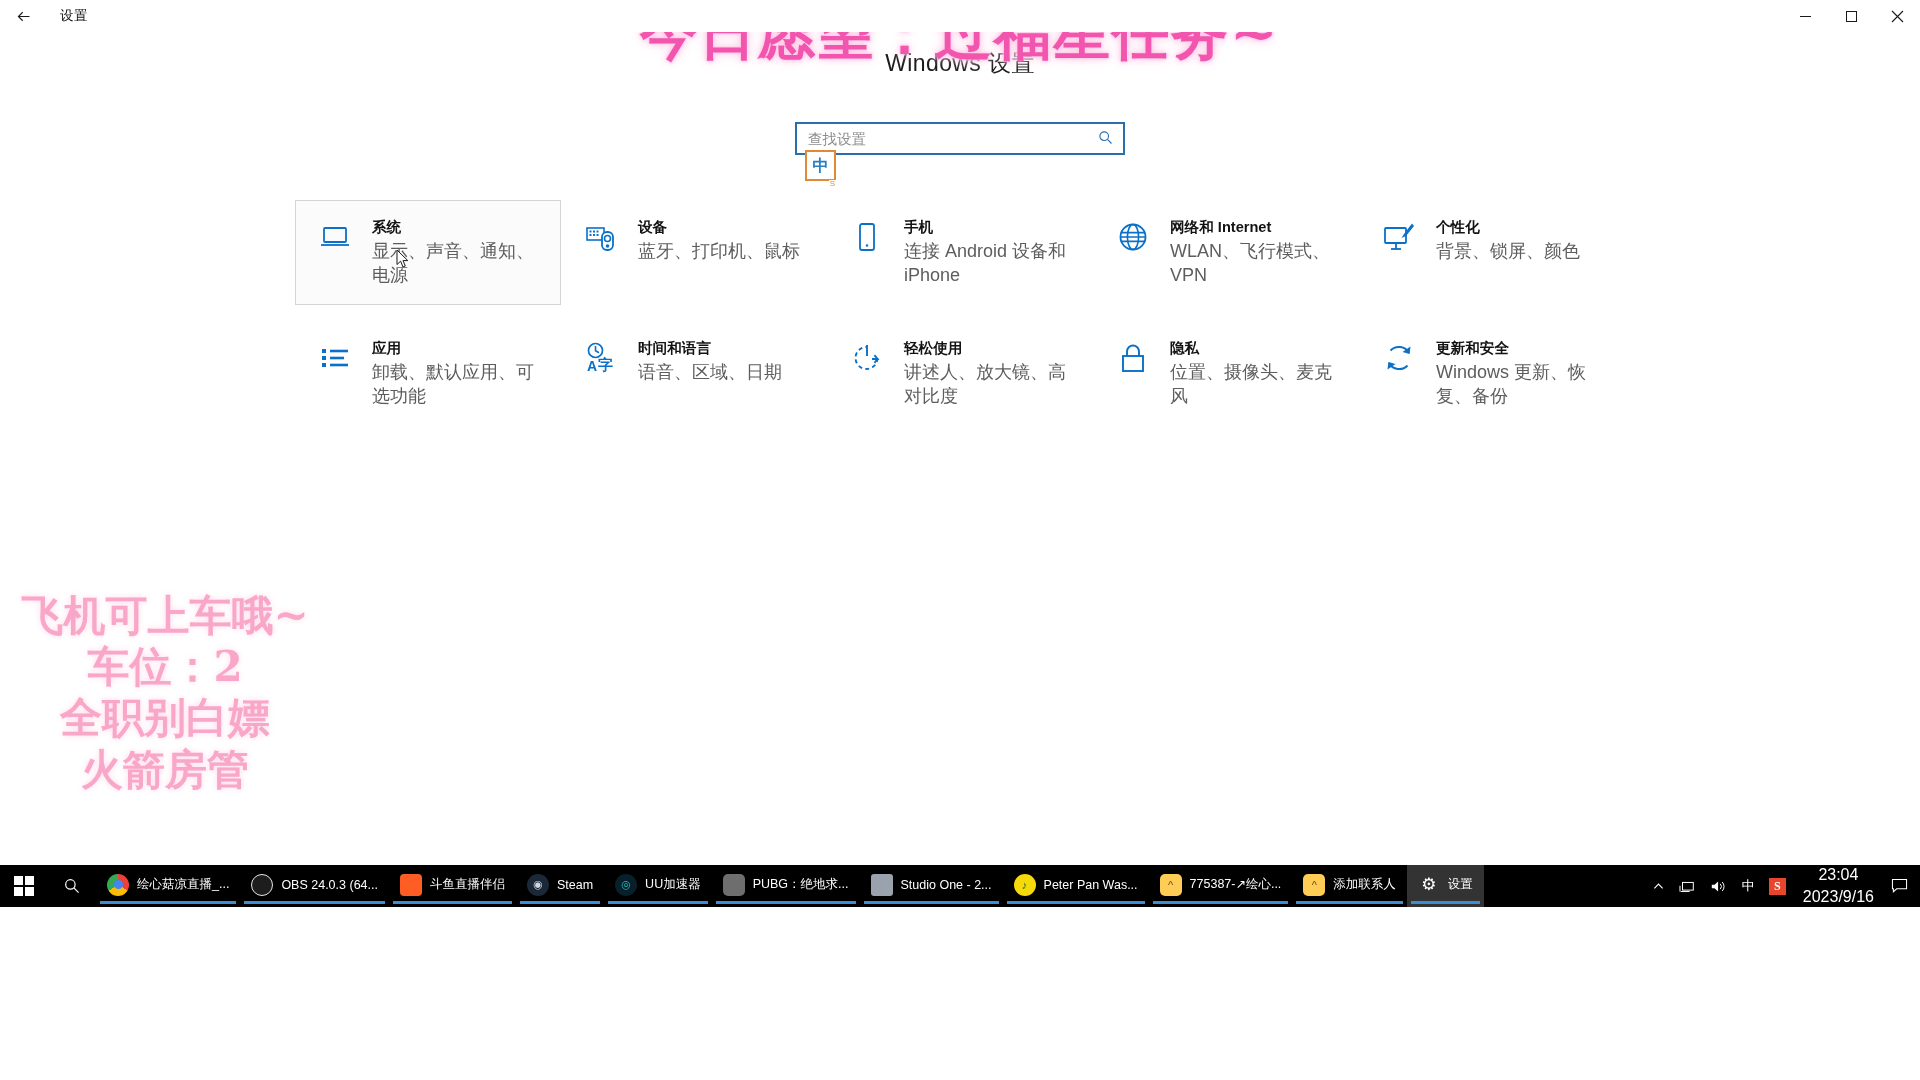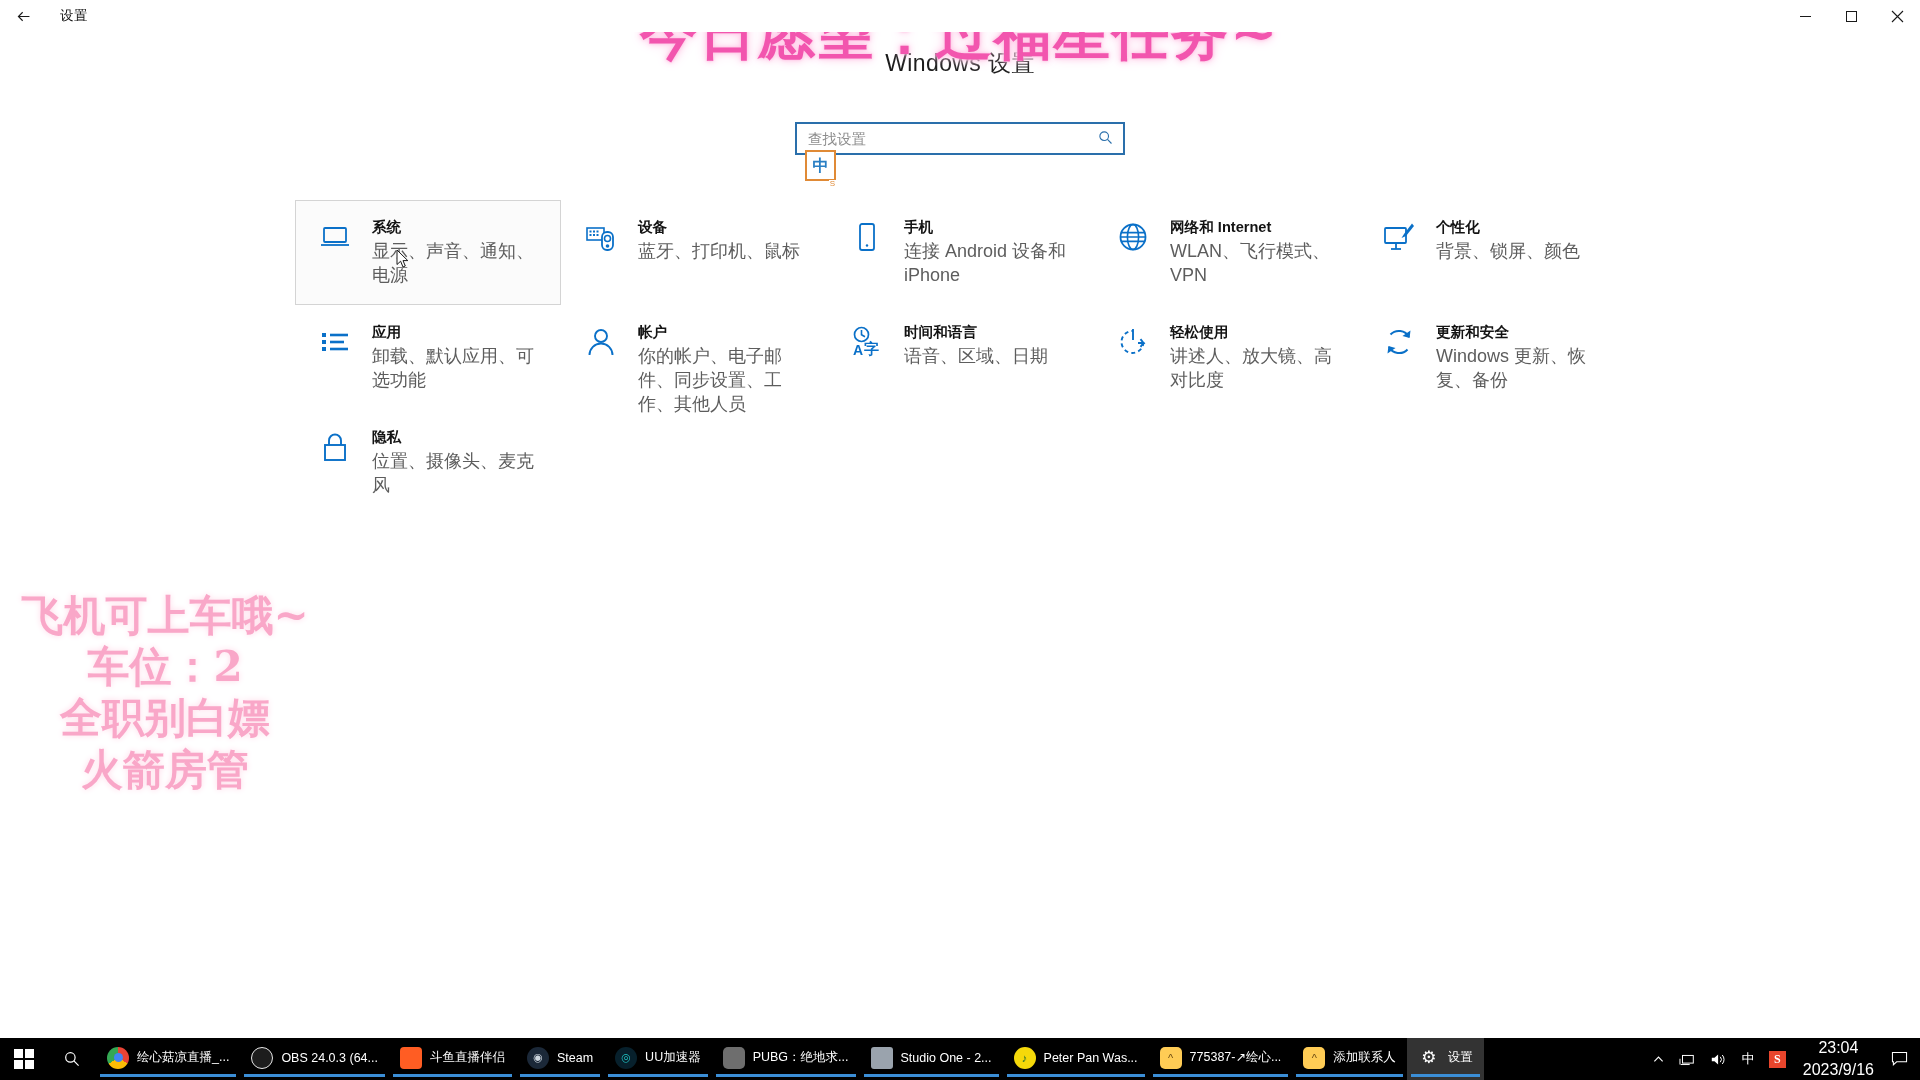--- a/index.html
+++ b/index.html
@@ -2,21 +2,21 @@
 <html><head>
 <meta charset="utf-8">
 <style>
   * { box-sizing: border-box; margin: 0; padding: 0; }
   html, body {
     width: 1920px; height: 1080px;
     overflow: hidden;
     background: #ffffff;
     font-family: "Liberation Sans", "DejaVu Sans", sans-serif;
   }
-  #root { position: relative; width: 1920px; height: 1080px; background: #ffffff; }
+  #root { position: relative; width: 1920px; height: 907px; background: #ffffff; }
 
   
   .titlebar {
     position: absolute; top: 0; left: 0; width: 1920px; height: 32px;
     background: #ffffff; display: flex; align-items: center; z-index: 30;
   }
   .tb-back {
     width: 46px; height: 32px; display: flex; align-items: center; justify-content: center;
     color: #1a1a1a; font-size: 17px; line-height: 1;
   }
@@ -64,21 +64,21 @@
     font-size: 8px; color: #e08a36; background: #fff; padding: 0 1px; line-height: 1;
   }
 
   
   .grid {
     position: absolute; top: 200px; left: 295px;
     width: 1330px;
     display: grid;
     grid-template-columns: repeat(5, 266px);
     grid-auto-rows: 105px;
-    row-gap: 0px;
+    row-gap: 16px;
   }
   .tile {
     display: flex; align-items: flex-start; padding: 17px 10px 10px 22px;
     border: 1px solid transparent; background: transparent;
     height: 105px;
   }
   .tile.hovered { border: 1px solid #d4d4d4; background: #fbfbfb; }
   .tile .ticon {
     width: 34px; height: 34px; flex: 0 0 34px; margin-right: 20px; margin-top: 2px;
     color: #0a70c8; display: flex; align-items: center; justify-content: center;
@@ -299,32 +299,20 @@
           </svg>
         </span>
         <span class="ttext">
           <span class="tname" style="display:block">应用</span>
           <span class="tdesc" style="display:block">卸载、默认应用、可选功能</span>
         </span>
       </div>
       <div class="tile">
         <span class="ticon">
           <svg width="34" height="34" viewBox="0 0 34 34">
-            <circle cx="17" cy="11" r="6" stroke="#0a70c8" stroke-width="1.9" fill="none"></circle>
-                <path d="M5.5 30 A11.5 11.5 0 0 1 28.5 30" stroke="#0a70c8" stroke-width="1.9" fill="none"></path>
-          </svg>
-        </span>
-        <span class="ttext">
-          <span class="tname" style="display:block">帐户</span>
-          <span class="tdesc" style="display:block">你的帐户、电子邮件、同步设置、工作、其他人员</span>
-        </span>
-      </div>
-      <div class="tile">
-        <span class="ticon">
-          <svg width="34" height="34" viewBox="0 0 34 34">
             <circle cx="11.5" cy="9.5" r="7" stroke="#0a70c8" stroke-width="1.7" fill="none"></circle>
                 <path d="M11.5 5 V9.8 L15 11.8" stroke="#0a70c8" stroke-width="1.6" fill="none"></path>
                 <text x="3" y="30" font-family="Liberation Sans, sans-serif" font-size="14" fill="#0a70c8" font-weight="700">A</text>
                 <text x="14" y="29" font-family="DejaVu Sans, sans-serif" font-size="15" fill="#0a70c8" font-weight="700">字</text>
           </svg>
         </span>
         <span class="ttext">
           <span class="tname" style="display:block">时间和语言</span>
           <span class="tdesc" style="display:block">语音、区域、日期</span>
         </span>
@@ -338,41 +326,41 @@
           </svg>
         </span>
         <span class="ttext">
           <span class="tname" style="display:block">轻松使用</span>
           <span class="tdesc" style="display:block">讲述人、放大镜、高对比度</span>
         </span>
       </div>
       <div class="tile">
         <span class="ticon">
           <svg width="34" height="34" viewBox="0 0 34 34">
+            <rect x="7" y="15" width="20" height="15" stroke="#0a70c8" stroke-width="1.9" fill="none"></rect>
+                <path d="M11 15 V10.5 A6 6 0 0 1 23 10.5 V15" stroke="#0a70c8" stroke-width="1.9" fill="none"></path>
+          </svg>
+        </span>
+        <span class="ttext">
+          <span class="tname" style="display:block">隐私</span>
+          <span class="tdesc" style="display:block">位置、摄像头、麦克风</span>
+        </span>
+      </div>
+      <div class="tile">
+        <span class="ticon">
+          <svg width="34" height="34" viewBox="0 0 34 34">
             <path d="M27 12 A11.5 11.5 0 0 0 8.5 9.5" stroke="#0a70c8" stroke-width="2" fill="none"></path>
                 <path d="M7 22 A11.5 11.5 0 0 0 25.5 24.5" stroke="#0a70c8" stroke-width="2" fill="none"></path>
                 <path d="M28.5 5.5 L27.6 13 L20.5 11" fill="#0a70c8"></path>
                 <path d="M5.5 28.5 L6.4 21 L13.5 23" fill="#0a70c8"></path>
           </svg>
         </span>
         <span class="ttext">
           <span class="tname" style="display:block">更新和安全</span>
           <span class="tdesc" style="display:block">Windows 更新、恢复、备份</span>
-        </span>
-      </div>
-      <div class="tile">
-        <span class="ticon">
-          <svg width="34" height="34" viewBox="0 0 34 34">
-            <rect x="7" y="15" width="20" height="15" stroke="#0a70c8" stroke-width="1.9" fill="none"></rect>
-                <path d="M11 15 V10.5 A6 6 0 0 1 23 10.5 V15" stroke="#0a70c8" stroke-width="1.9" fill="none"></path>
-          </svg>
-        </span>
-        <span class="ttext">
-          <span class="tname" style="display:block">隐私</span>
-          <span class="tdesc" style="display:block">位置、摄像头、麦克风</span>
         </span>
       </div>
     </div>
 
   <div class="cursor">
     <svg width="14" height="20" viewBox="0 0 14 20">
       <path d="M1 1 L1 15.5 L4.6 12.2 L7 18 L9.3 17 L7 11.6 L11.8 11.6 Z" fill="#ffffff" stroke="#1a1a1a" stroke-width="1"></path>
     </svg>
   </div>
 

